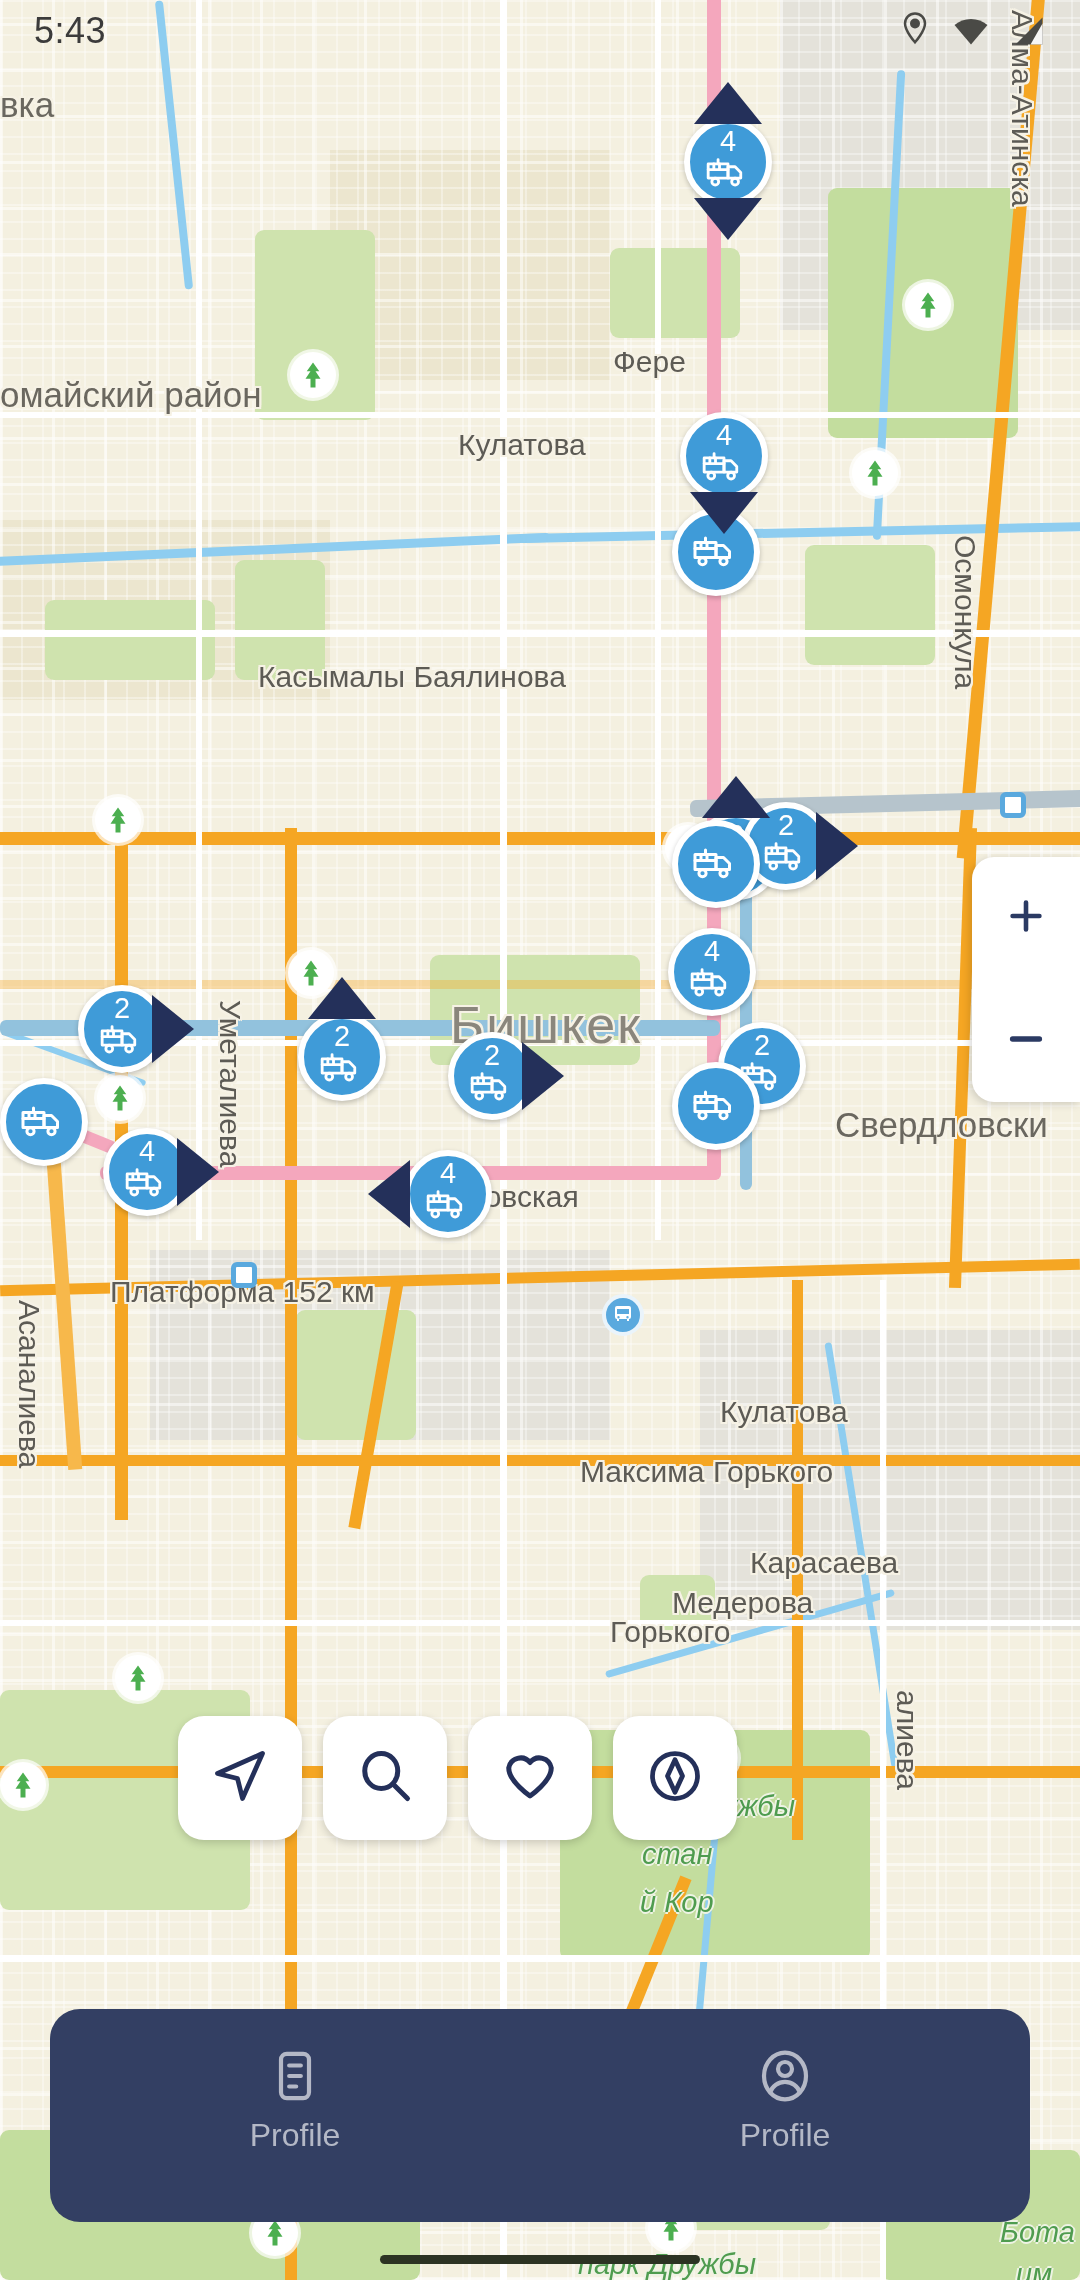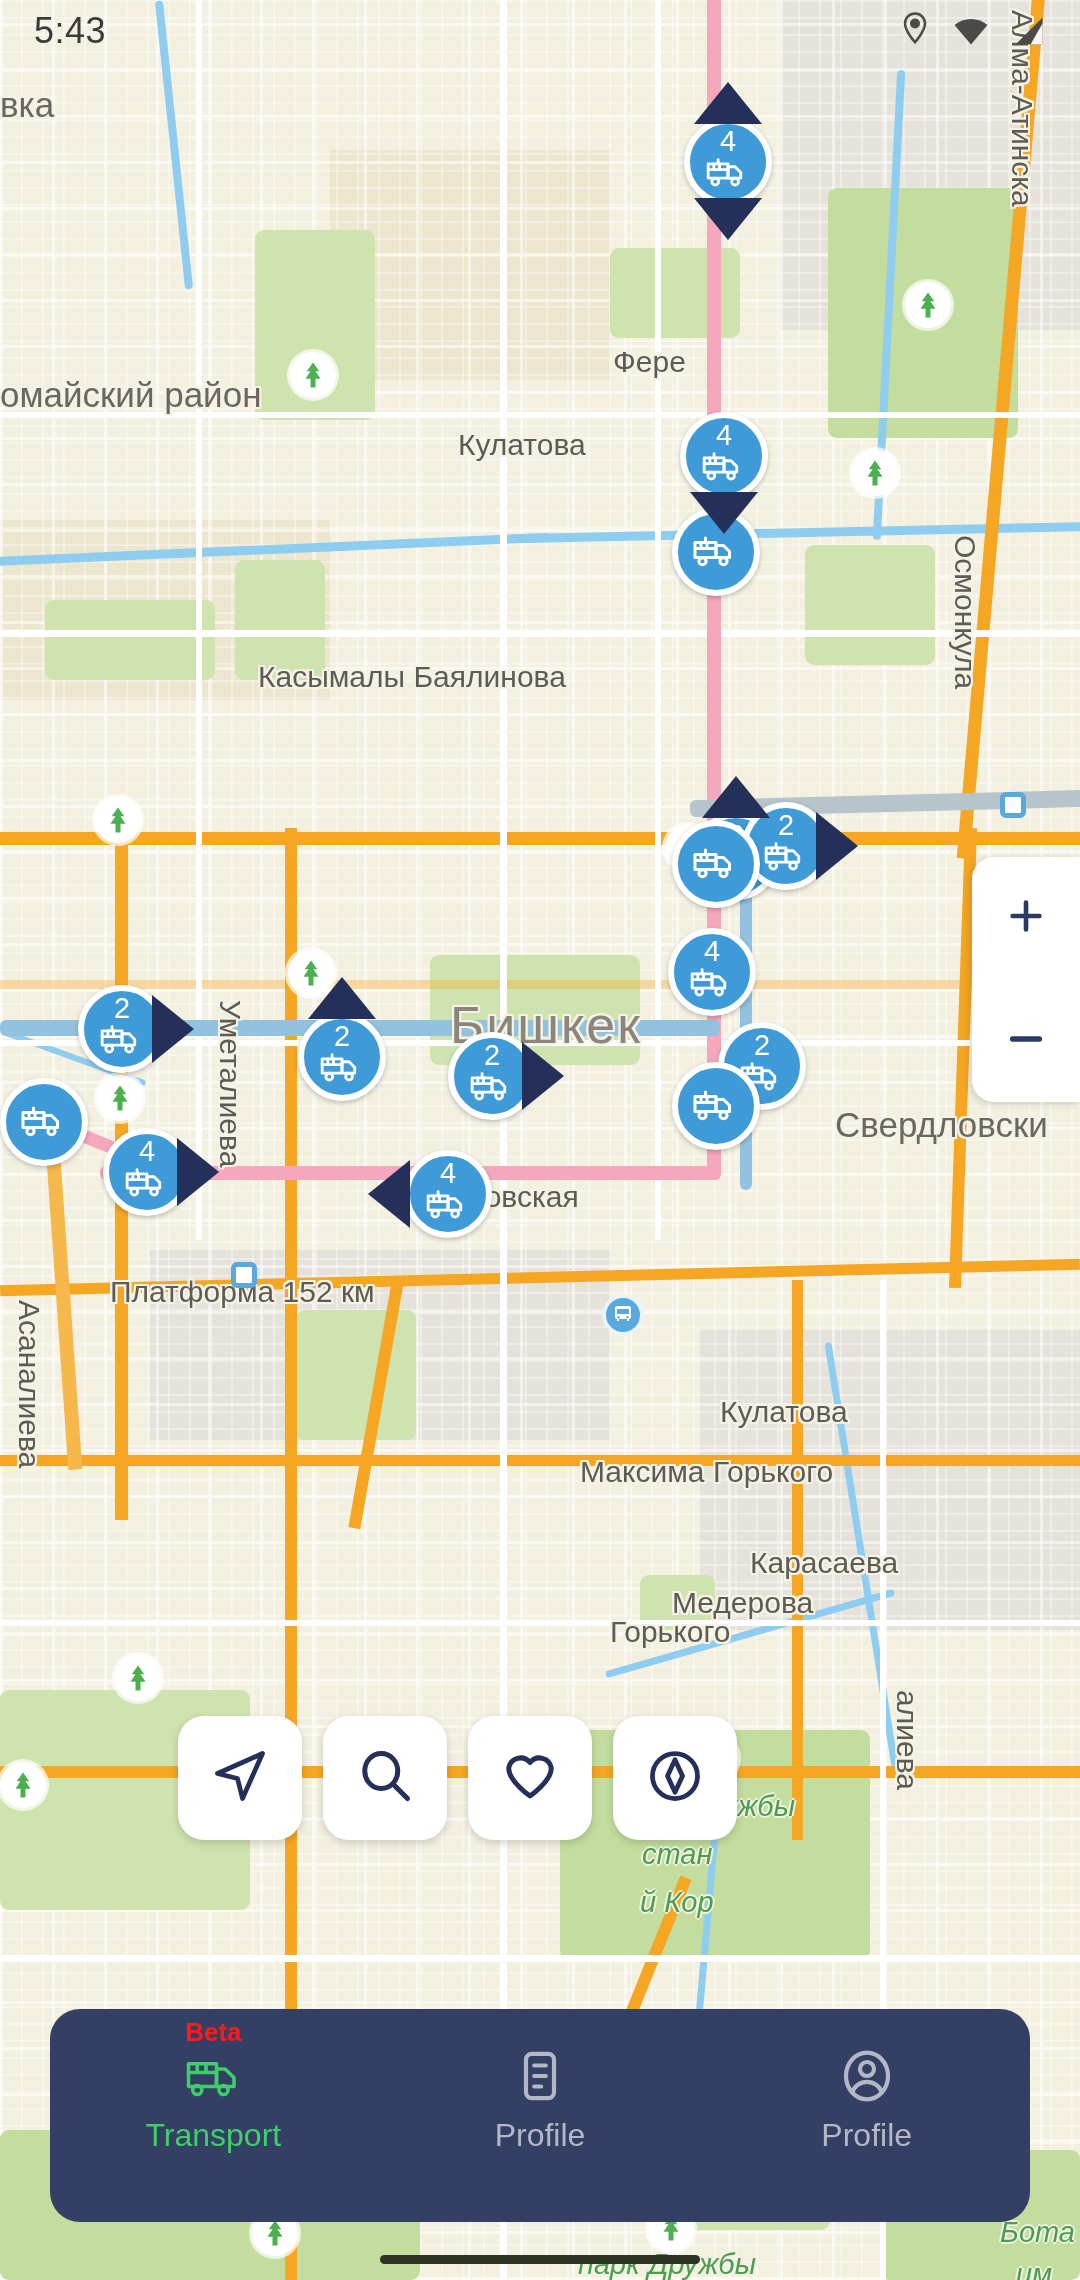--- a/index.html
+++ b/index.html
@@ -582,33 +582,20 @@
     <span>
       <svg viewBox="0 0 24 24" fill="none" stroke="#24305a" stroke-width="1.9" stroke-linejoin="round">
         <circle cx="12" cy="12" r="9"></circle>
         <path d="M12 5.5l3 6.5-3 6.5-3-6.5z"></path>
       </svg>
     </span>
   </div>
 </div>
 
 <div id="bottomnav">
-    <div class="navitem active">
-      <div class="beta">Beta</div>
-      <div class="navicon">
-        <svg viewBox="0 0 32 26" fill="none" stroke="currentColor" stroke-width="2" stroke-linejoin="round" stroke-linecap="round">
-          <path d="M2 6h16v13H2z"></path>
-          <path d="M18 9h5l5 5v5H18z"></path>
-          <path d="M2 11h16M7 6v5M12 6v5"></path>
-          <circle cx="7" cy="21" r="2.6"></circle>
-          <circle cx="22" cy="21" r="2.6"></circle>
-        </svg>
-      </div>
-      <div class="navlabel">Transport</div>
-    </div>
     <div class="navitem">
       <div class="navicon">
         <svg viewBox="0 0 24 24" fill="none" stroke="currentColor" stroke-width="1.8" stroke-linejoin="round" stroke-linecap="round">
           <rect x="6" y="2.5" width="12" height="19" rx="2.5"></rect>
           <path d="M9.5 7.5h5M9.5 12h5M9.5 16.5h3"></path>
         </svg>
       </div>
       <div class="navlabel">Profile</div>
     </div>
     <div class="navitem">

